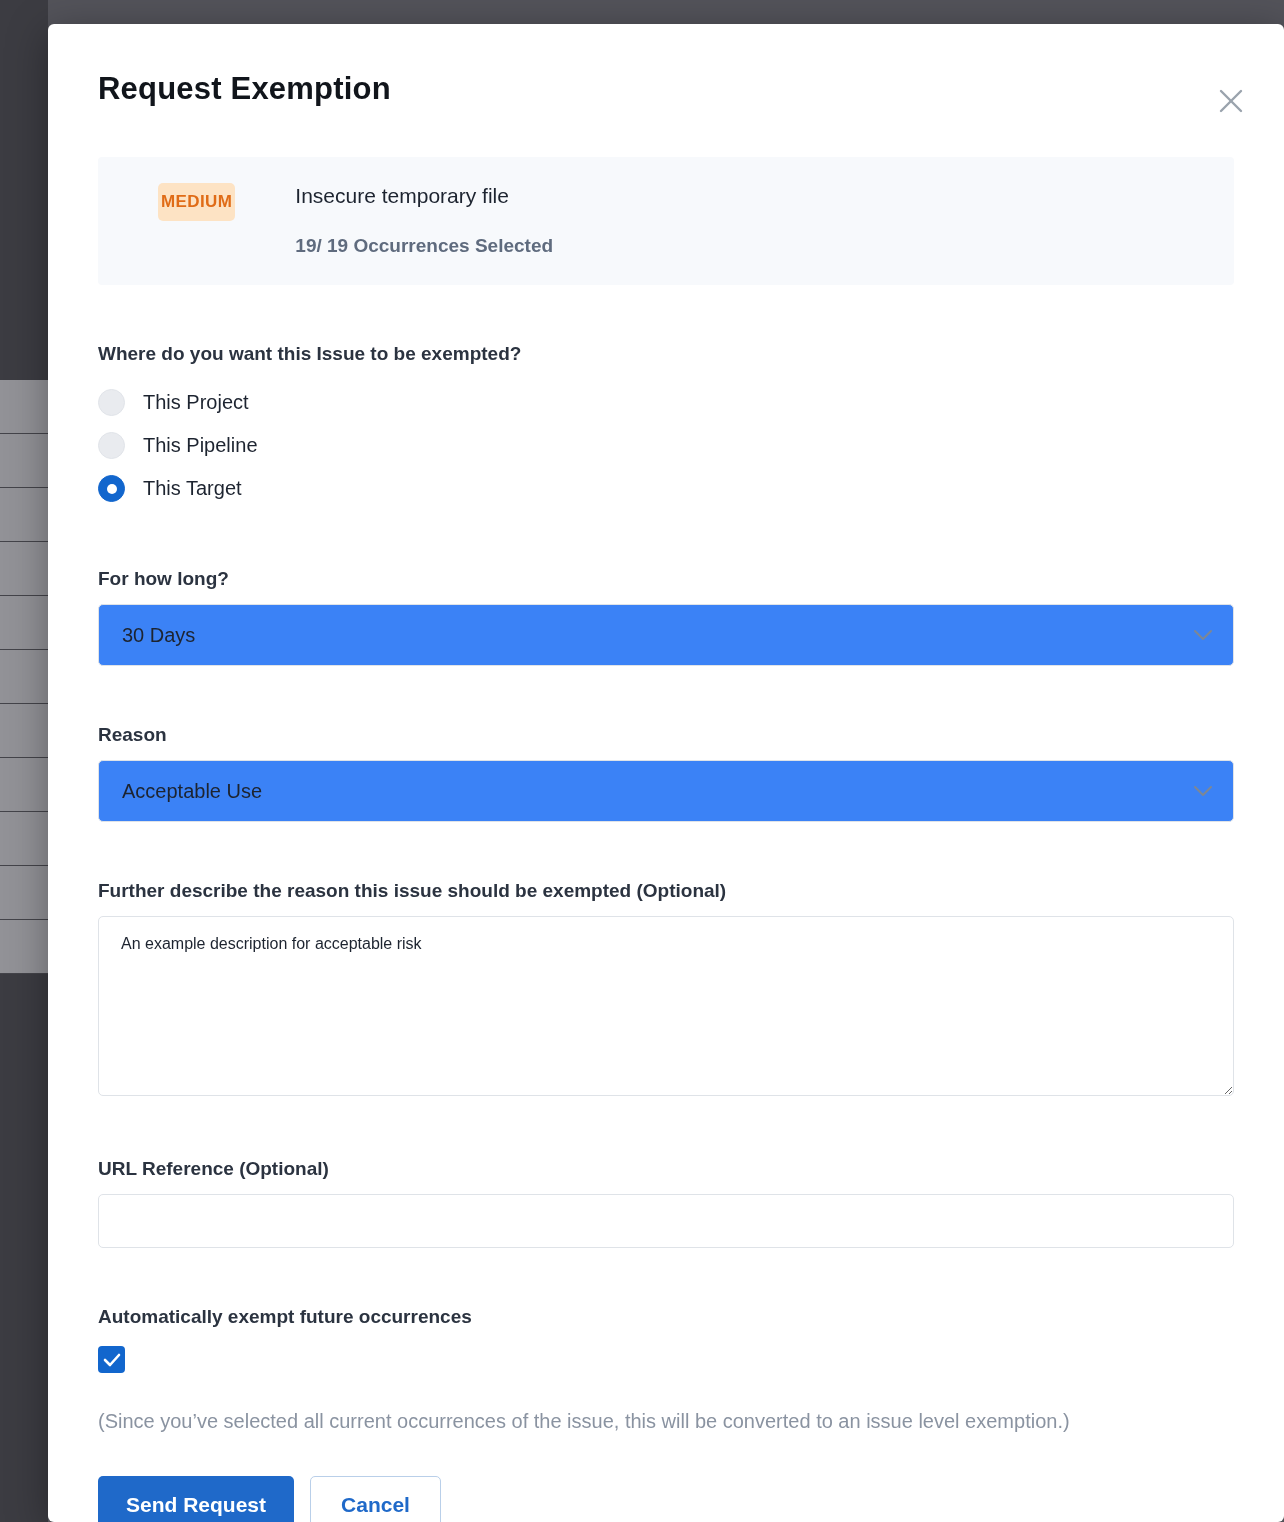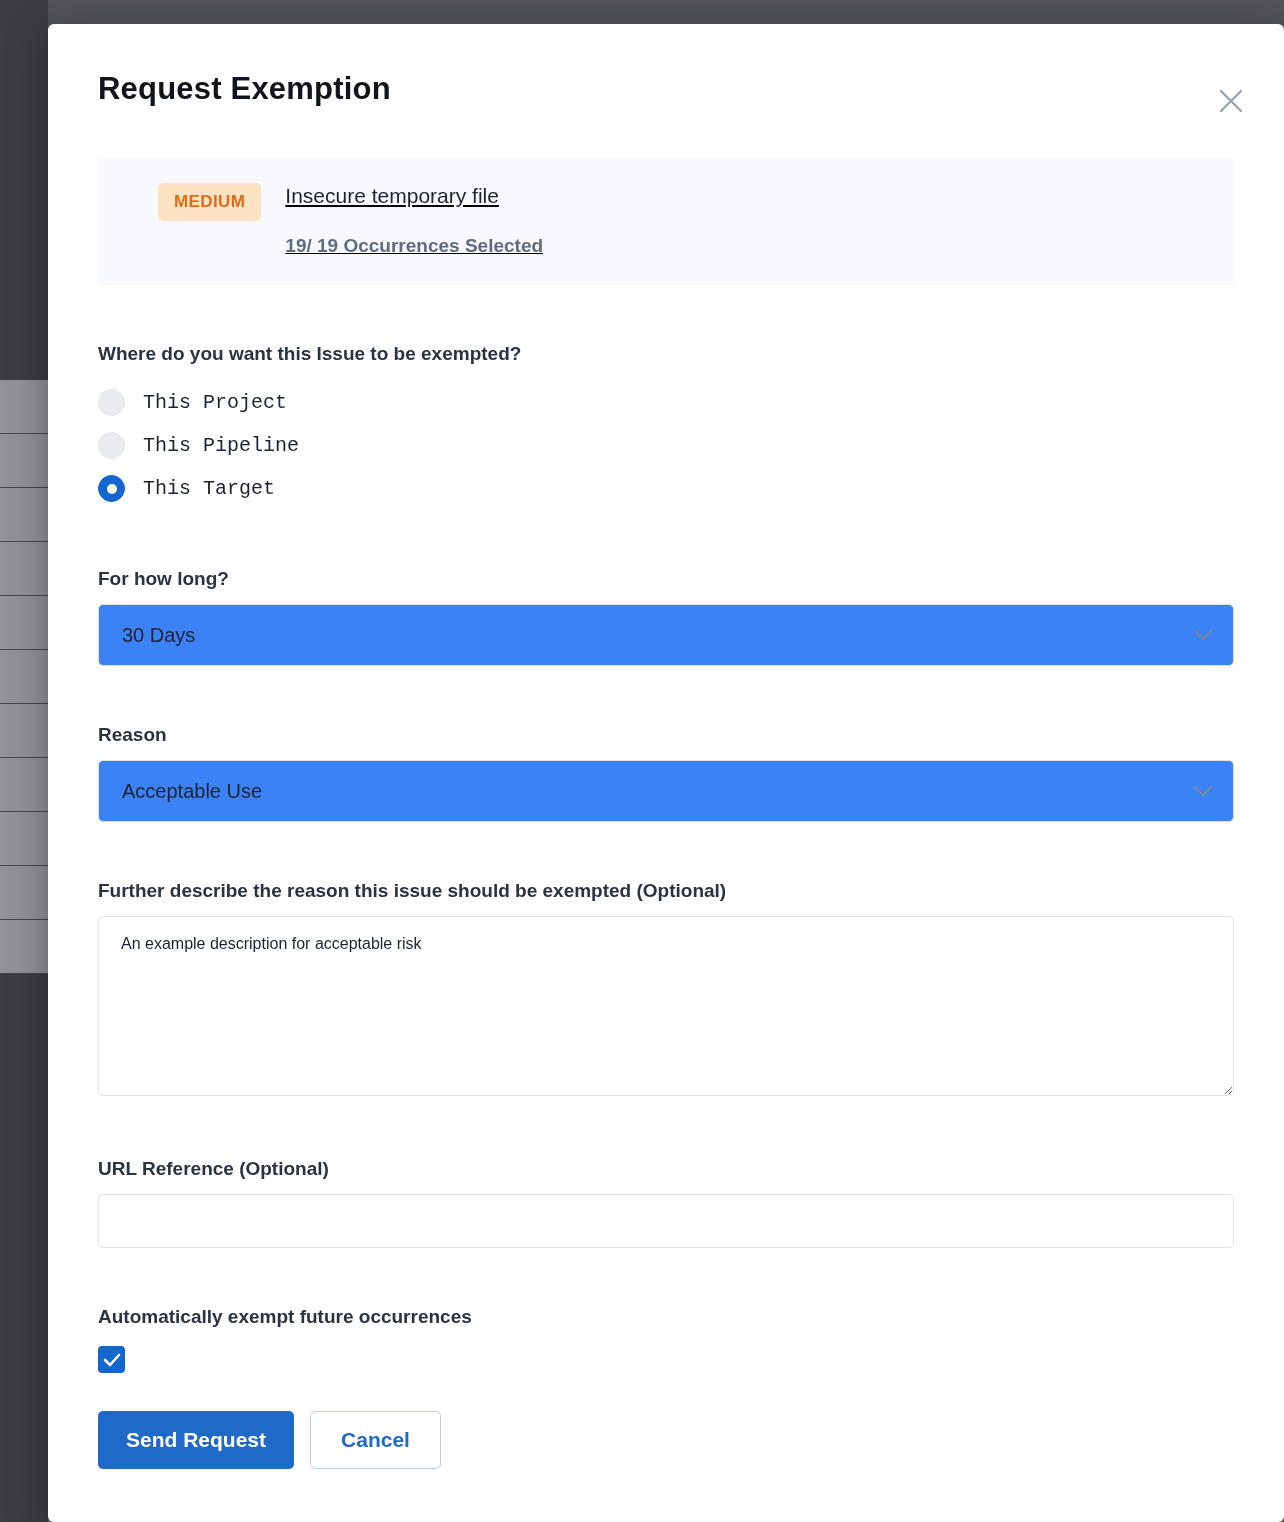--- a/index.html
+++ b/index.html
@@ -105,28 +105,27 @@
     display: flex;
     align-items: flex-start;
     gap: 0;
   }
   .severity-badge {
     background: #fde3c4;
     color: #e06c17;
     font-weight: bold;
     font-size: 17px;
     letter-spacing: .4px;
-    padding: 9px 16px;
+    padding: 9px 3px;
     border-radius: 5px;
     margin-left: 30px;
     flex: none;
   }
   .issue-text {
-    margin-left: 24px;
-    text-decoration: underline;
+    margin-left: 60px;
   }
   .issue-name {
     font-size: 21px;
     color: #1d2430;
     line-height: 1.2;
   }
   .issue-occurrences {
     margin-top: 27px;
     font-size: 19px;
     font-weight: bold;
@@ -141,21 +140,20 @@
     margin-bottom: 0;
   }
 
   .radio-group { margin-top: 16px; }
   .radio-row {
     display: flex;
     align-items: center;
     gap: 18px;
     height: 43px;
     cursor: pointer;
-    font-family: Liberation Mono, monospace;
   }
   .radio-dot {
     width: 27px;
     height: 27px;
     border-radius: 50%;
     background: #e9ebef;
     border: 1px solid #e1e4e9;
     flex: none;
     display: flex;
     align-items: center;
@@ -371,20 +369,21 @@
 
     <div class="field-label">Automatically exempt future occurrences</div>
     <div class="check-row">
       <span class="checkbox">
         <svg width="18" height="14" viewBox="0 0 18 14" aria-hidden="true">
           <polyline points="2,7 7,12 16,2" fill="none" stroke="#ffffff" stroke-width="2.6" stroke-linecap="round" stroke-linejoin="round"></polyline>
         </svg>
       </span>
     </div>
 
+    <div class="note">(Since you’ve selected all current occurrences of the issue, this will be converted to an issue level exemption.)</div>
 
     <div class="actions">
       <button class="btn-primary">Send Request</button>
       <button class="btn-secondary">Cancel</button>
     </div>
 
   </div>
 </div>
 
 </body></html>

